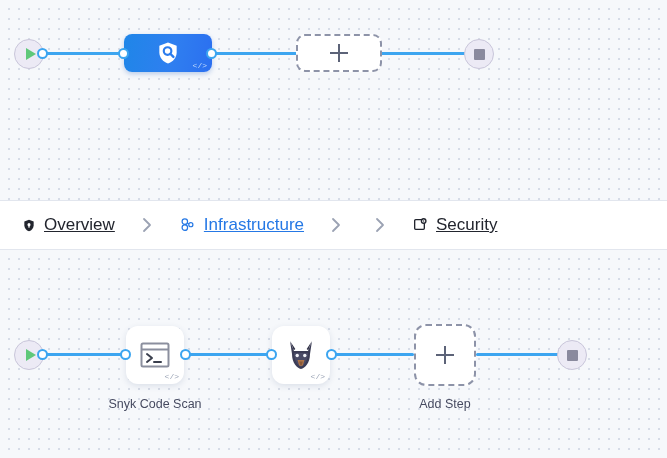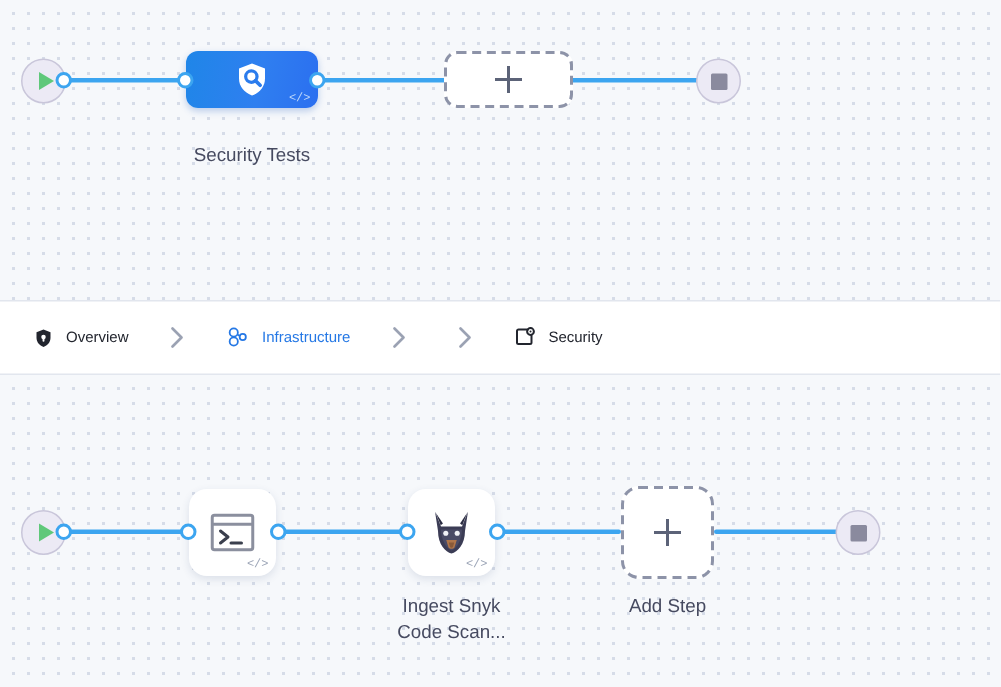--- a/index.html
+++ b/index.html
@@ -171,21 +171,22 @@
     padding-left: 12px;
   }
   .tab {
     display: flex;
     align-items: center;
     gap: 8px;
     padding: 0 10px;
     position: relative;
     cursor: pointer;
     color: #22252e;
-    font-size: 10px;
+    font-size: 17px;
+    text-decoration: underline;
   }
   .tab.active { font-weight: bold; }
   .tab.active::after {
     content: "";
     position: absolute;
     left: 4px; right: 4px; bottom: 0;
     height: 3px;
     background: #1d6ce0;
   }
   .tab.link { color: #2578e5; justify-content: center; }
@@ -217,21 +218,20 @@
     <div class="stage-node" style="left:124px; top:34px;">
       <svg width="26" height="26" viewBox="0 0 24 24">
         <path d="M12 2.2 L20 5.2 V11.4 C20 16.4 16.6 20.3 12 21.8 C7.4 20.3 4 16.4 4 11.4 V5.2 Z" fill="#ffffff"></path>
         <circle cx="11.6" cy="10.2" r="3.5" fill="none" stroke="#2b7ced" stroke-width="2"></circle>
         <line x1="14.1" y1="12.7" x2="17" y2="15.6" stroke="#2b7ced" stroke-width="2.2" stroke-linecap="round"></line>
       </svg>
       <span class="code-badge">&lt;/&gt;</span>
     </div>
     <div class="port" style="left:118px; top:48px;"></div>
     <div class="port" style="left:206px; top:48px;"></div>
-    <div class="node-label" style="left:108px; top:95px; width:120px;">Security Tests</div>
 
     <div class="add-node stage-add" style="left:296px; top:34px;">
       <div class="plus"></div>
     </div>
 
     <div class="port" style="left:468px; top:48px;"></div>
     <div class="terminator" style="left:464px; top:39px;">
       <div class="stop-sq"></div>
     </div>
   </div>
@@ -308,38 +308,37 @@
       <svg width="32" height="28" viewBox="0 0 32 28">
         <rect x="2.5" y="2.5" width="27" height="23" rx="1.5" fill="#ffffff" stroke="#8b8f9e" stroke-width="2"></rect>
         <line x1="2.5" y1="8.5" x2="29.5" y2="8.5" stroke="#8b8f9e" stroke-width="2"></line>
         <path d="M8 13 L13 17 L8 21" fill="none" stroke="#3a3f4d" stroke-width="2" stroke-linecap="round" stroke-linejoin="round"></path>
         <line x1="15" y1="21" x2="22" y2="21" stroke="#3a3f4d" stroke-width="2" stroke-linecap="round"></line>
       </svg>
       <span class="code-badge">&lt;/&gt;</span>
     </div>
     <div class="port" style="left:120px; top:99px;"></div>
     <div class="port" style="left:180px; top:99px;"></div>
+    <div class="node-label" style="left:95px; top:146px; width:120px;">Snyk Code Scan</div>
 
     <div class="step-node" style="left:272px; top:76px;">
       <svg width="34" height="34" viewBox="0 0 34 34">
         <path d="M6 3 L10 13 L24 13 L28 3 L26 16 C26 25 21 30 17 31 C13 30 8 25 8 16 Z" fill="#3b3c55"></path>
         <path d="M6.5 3.8 L9.8 12.2 L11.3 11 Z" fill="#2b2c42"></path>
         <path d="M27.5 3.8 L24.2 12.2 L22.7 11 Z" fill="#2b2c42"></path>
         <path d="M10 15 C10 22 13.5 27.5 17 29 C20.5 27.5 24 22 24 15 Z" fill="#4a4b66"></path>
         <circle cx="13.2" cy="17.5" r="1.7" fill="#f0f1f6"></circle>
         <circle cx="20.8" cy="17.5" r="1.7" fill="#f0f1f6"></circle>
         <path d="M13.5 22 L20.5 22 L19 27 C18.3 28.2 15.7 28.2 15 27 Z" fill="#b0764a"></path>
         <path d="M15.2 23.6 L18.8 23.6 L18 26.6 C17.6 27.3 16.4 27.3 16 26.6 Z" fill="#8a5a38"></path>
       </svg>
       <span class="code-badge">&lt;/&gt;</span>
     </div>
     <div class="port" style="left:266px; top:99px;"></div>
     <div class="port" style="left:326px; top:99px;"></div>
-    <div class="node-label" style="left:241px; top:146px; width:120px;">Ingest Snyk
-Code Scan...</div>
 
     <div class="add-node step-add" style="left:414px; top:74px;">
       <div class="plus"></div>
     </div>
     <div class="node-label" style="left:385px; top:146px; width:120px;">Add Step</div>
 
     <div class="port" style="left:561px; top:99px;"></div>
     <div class="terminator" style="left:557px; top:90px;">
       <div class="stop-sq"></div>
     </div>

